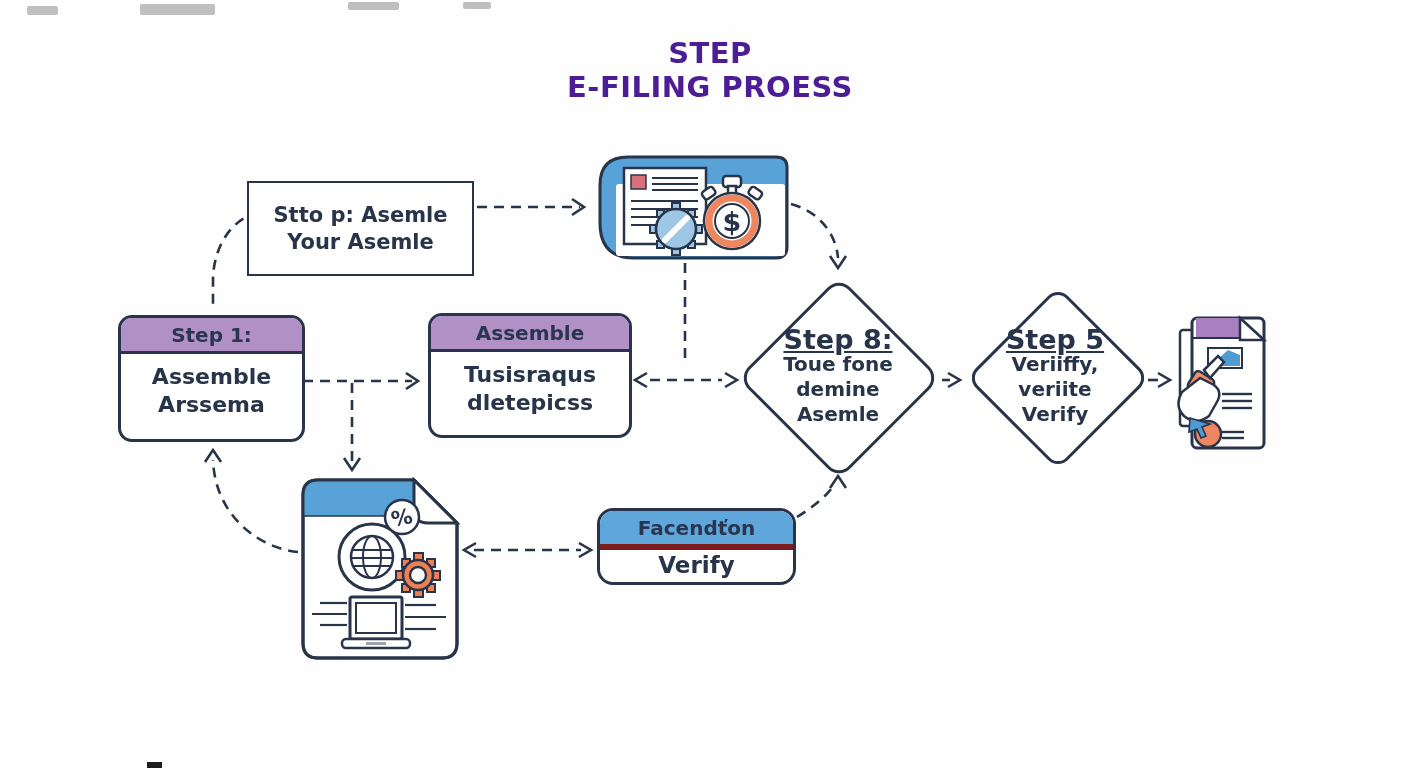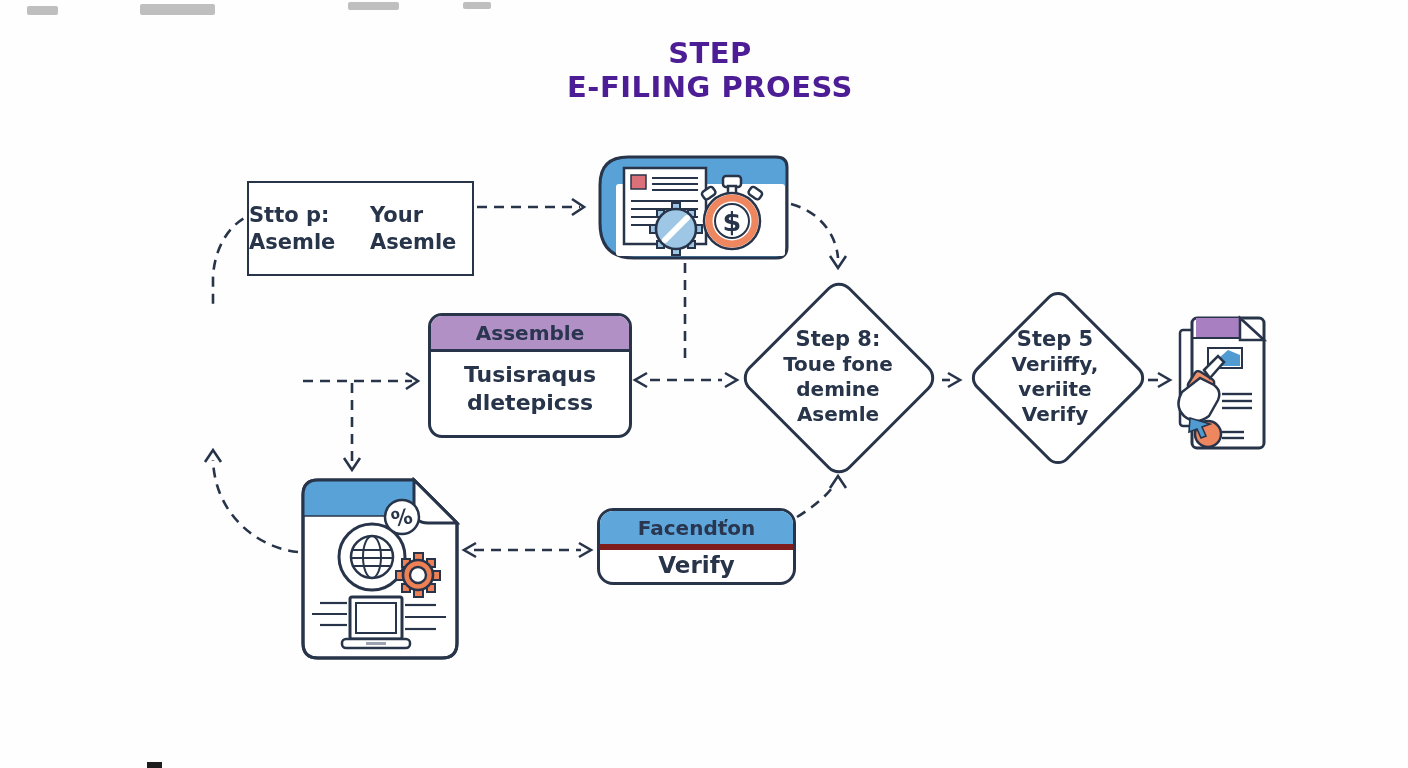--- a/index.html
+++ b/index.html
@@ -4,33 +4,33 @@
 <style>
   html,body{margin:0;padding:0;background:#ffffff;}
   #canvas{position:relative;width:1408px;height:768px;background:#fefefe;overflow:hidden;
           font-family:"DejaVu Sans", sans-serif;color:#273449;}
   .abs{position:absolute;}
   
   .title{left:480px;top:36px;width:460px;text-align:center;color:#4c1d95;
          font-weight:700;font-size:29px;line-height:34px;letter-spacing:.5px;}
   
   .rect-node{left:247px;top:181px;width:223px;height:91px;background:#fff;
-             border:2px solid #273449;display:flex;flex-direction:row;
+             border:2px solid #273449;display:flex;flex-direction:column;
              align-items:center;justify-content:center;font-size:21px;font-weight:700;line-height:27px;}
   
   .hbox{background:#fff;border:3px solid #273449;border-radius:14px;overflow:hidden;}
   .hbox .hdr{background:#b190c5;border-bottom:3px solid #273449;text-align:center;
              font-size:20px;font-weight:700;padding:5px 0 4px;color:#2a3550;}
   .hbox .body{text-align:center;font-size:22px;font-weight:700;line-height:28px;padding-top:9px;}
   .hbox.blue .hdr{background:#5fa7db;border-bottom:6px solid #7f1d1d;}
   
   .diamond{background:#fff;border:3px solid #273449;border-radius:16px;transform:rotate(45deg);}
   .diamond-label{display:flex;flex-direction:column;align-items:center;justify-content:center;
                  text-align:center;font-weight:700;font-size:20px;line-height:25px;}
-  .diamond-label .dh{font-size:21px;margin-bottom:0;}
+  .diamond-label .dh{font-size:27px;margin-bottom:0;text-decoration:underline;}
   
   .smudge{background:#8a8a8a;opacity:.55;border-radius:2px;}
 </style>
 </head>
 <body>
 
 <div id="canvas">
 
   <div class="abs smudge" style="left:27px;top:6px;width:31px;height:9px;"></div>
   <div class="abs smudge" style="left:140px;top:4px;width:75px;height:11px;"></div>
@@ -118,20 +118,27 @@
       <rect x="130" y="31" width="8" height="8" fill="#ffffff" stroke="#273449" stroke-width="2.5"></rect>
       <rect x="104" y="34" width="13" height="9" rx="3" transform="rotate(-35 110 38)" fill="#ffffff" stroke="#273449" stroke-width="2.5"></rect>
       <rect x="151" y="34" width="13" height="9" rx="3" transform="rotate(35 158 38)" fill="#ffffff" stroke="#273449" stroke-width="2.5"></rect>
       <circle cx="134" cy="66" r="28" fill="#ffffff" stroke="#273449" stroke-width="2.5"></circle>
       <circle cx="134" cy="66" r="23" fill="none" stroke="#ee8660" stroke-width="7"></circle>
       <circle cx="134" cy="66" r="17" fill="#ffffff" stroke="#273449" stroke-width="2"></circle>
       <text x="134" y="76" text-anchor="middle" font-size="27" font-weight="700" fill="#273449" font-family="DejaVu Sans, sans-serif">$</text>
     </g>
   </svg>
 
+  <div class="abs hbox" style="left:118px;top:315px;width:181px;height:121px;">
+    <div class="hdr">Step 1:</div>
+    <div class="body">
+      <div>Assemble</div>
+      <div>Arssema</div>
+    </div>
+  </div>
 
   <div class="abs hbox" style="left:428px;top:313px;width:198px;height:119px;">
     <div class="hdr">Assemble</div>
     <div class="body">
       <div>Tusisraqus</div>
       <div>dletepicss</div>
     </div>
   </div>
 
   <div class="abs diamond" style="left:767px;top:306px;width:138px;height:138px;"></div>

